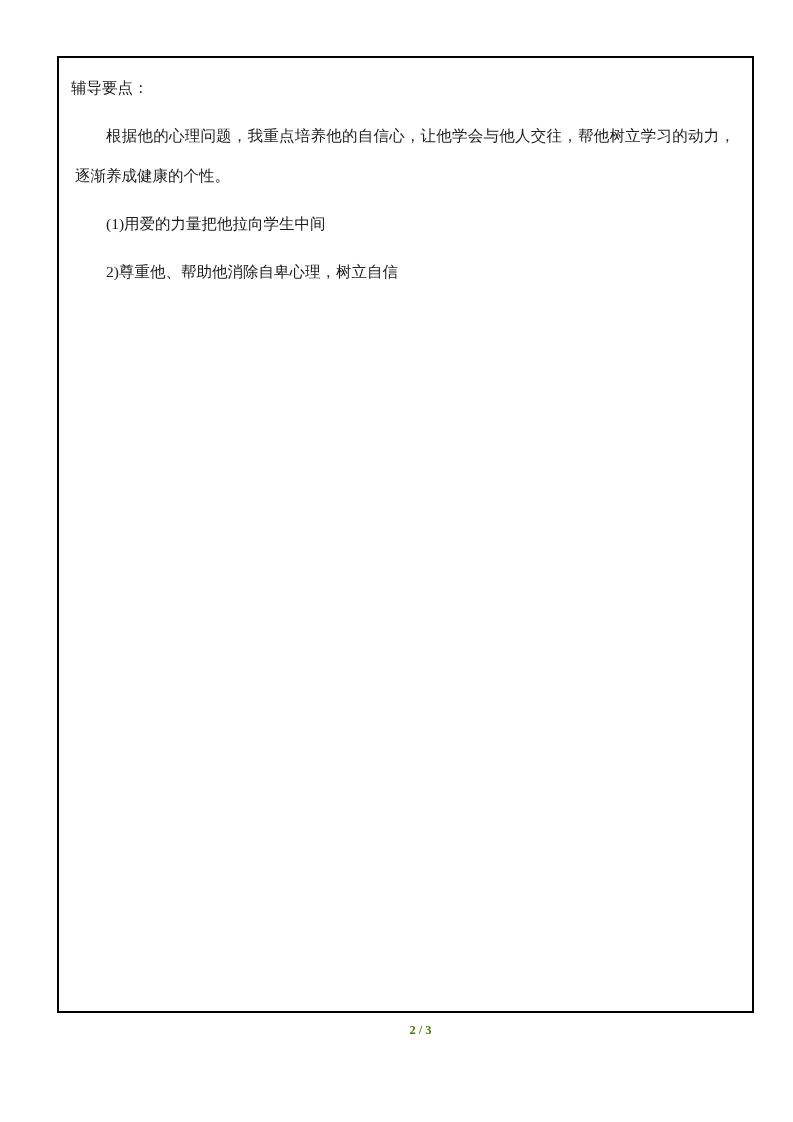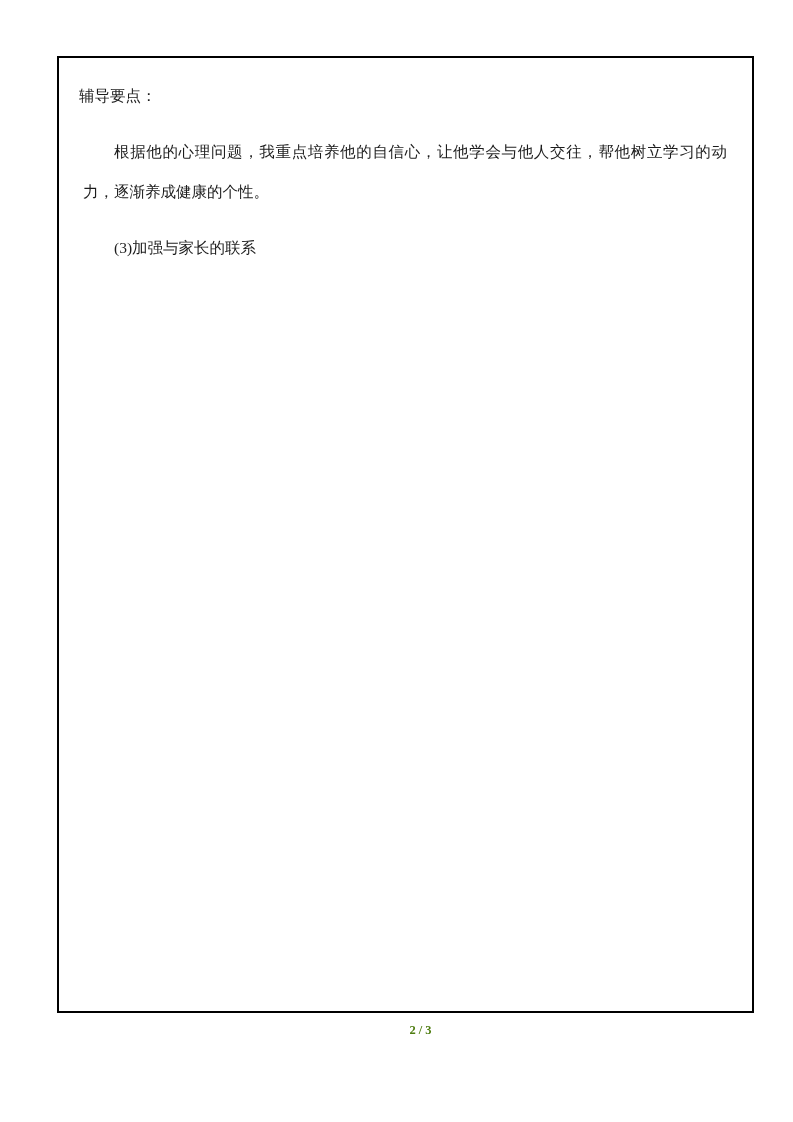--- a/index.html
+++ b/index.html
@@ -25,25 +25,25 @@
     border: 2px solid #000000;
     padding: 6px 9px 6px 8px;
     color: #1c1c1c;
     font-size: 15.5px;
     line-height: 40px;
     text-align: justify;
     text-justify: inter-ideograph;
     overflow: hidden;
   }
   .section-label {
-    margin: 12px;
+    margin: 4px;
     text-indent: 0;
   }
   .doc-box p.para {
-    margin: 16px;
+    margin: 8px;
     text-indent: 2em;
   }
   .page-footer {
     position: absolute;
     left: 0;
     top: 1020px;
     width: 100%;
     text-align: center;
     font-family: "Liberation Serif", "DejaVu Serif", serif;
     font-size: 12.5px;
@@ -56,23 +56,24 @@
 </head>
 <body>
 
 <div class="page">
 
   <div class="doc-box">
     <p class="section-label">辅导要点：</p>
 
     <p class="para">根据他的心理问题，我重点培养他的自信心，让他学会与他人交往，帮他树立学习的动力，逐渐养成健康的个性。</p>
 
+    <p class="para">(1)用爱的力量把他拉向学生中间</p>
 
 
+    <p class="para">2)尊重他、帮助他消除自卑心理，树立自信</p>
 
 
-    <p class="para">(3)加强与家长的联系</p>
 
   </div>
 
   <div class="page-footer">2 / 3</div>
 
 </div>
 
 </body></html>

